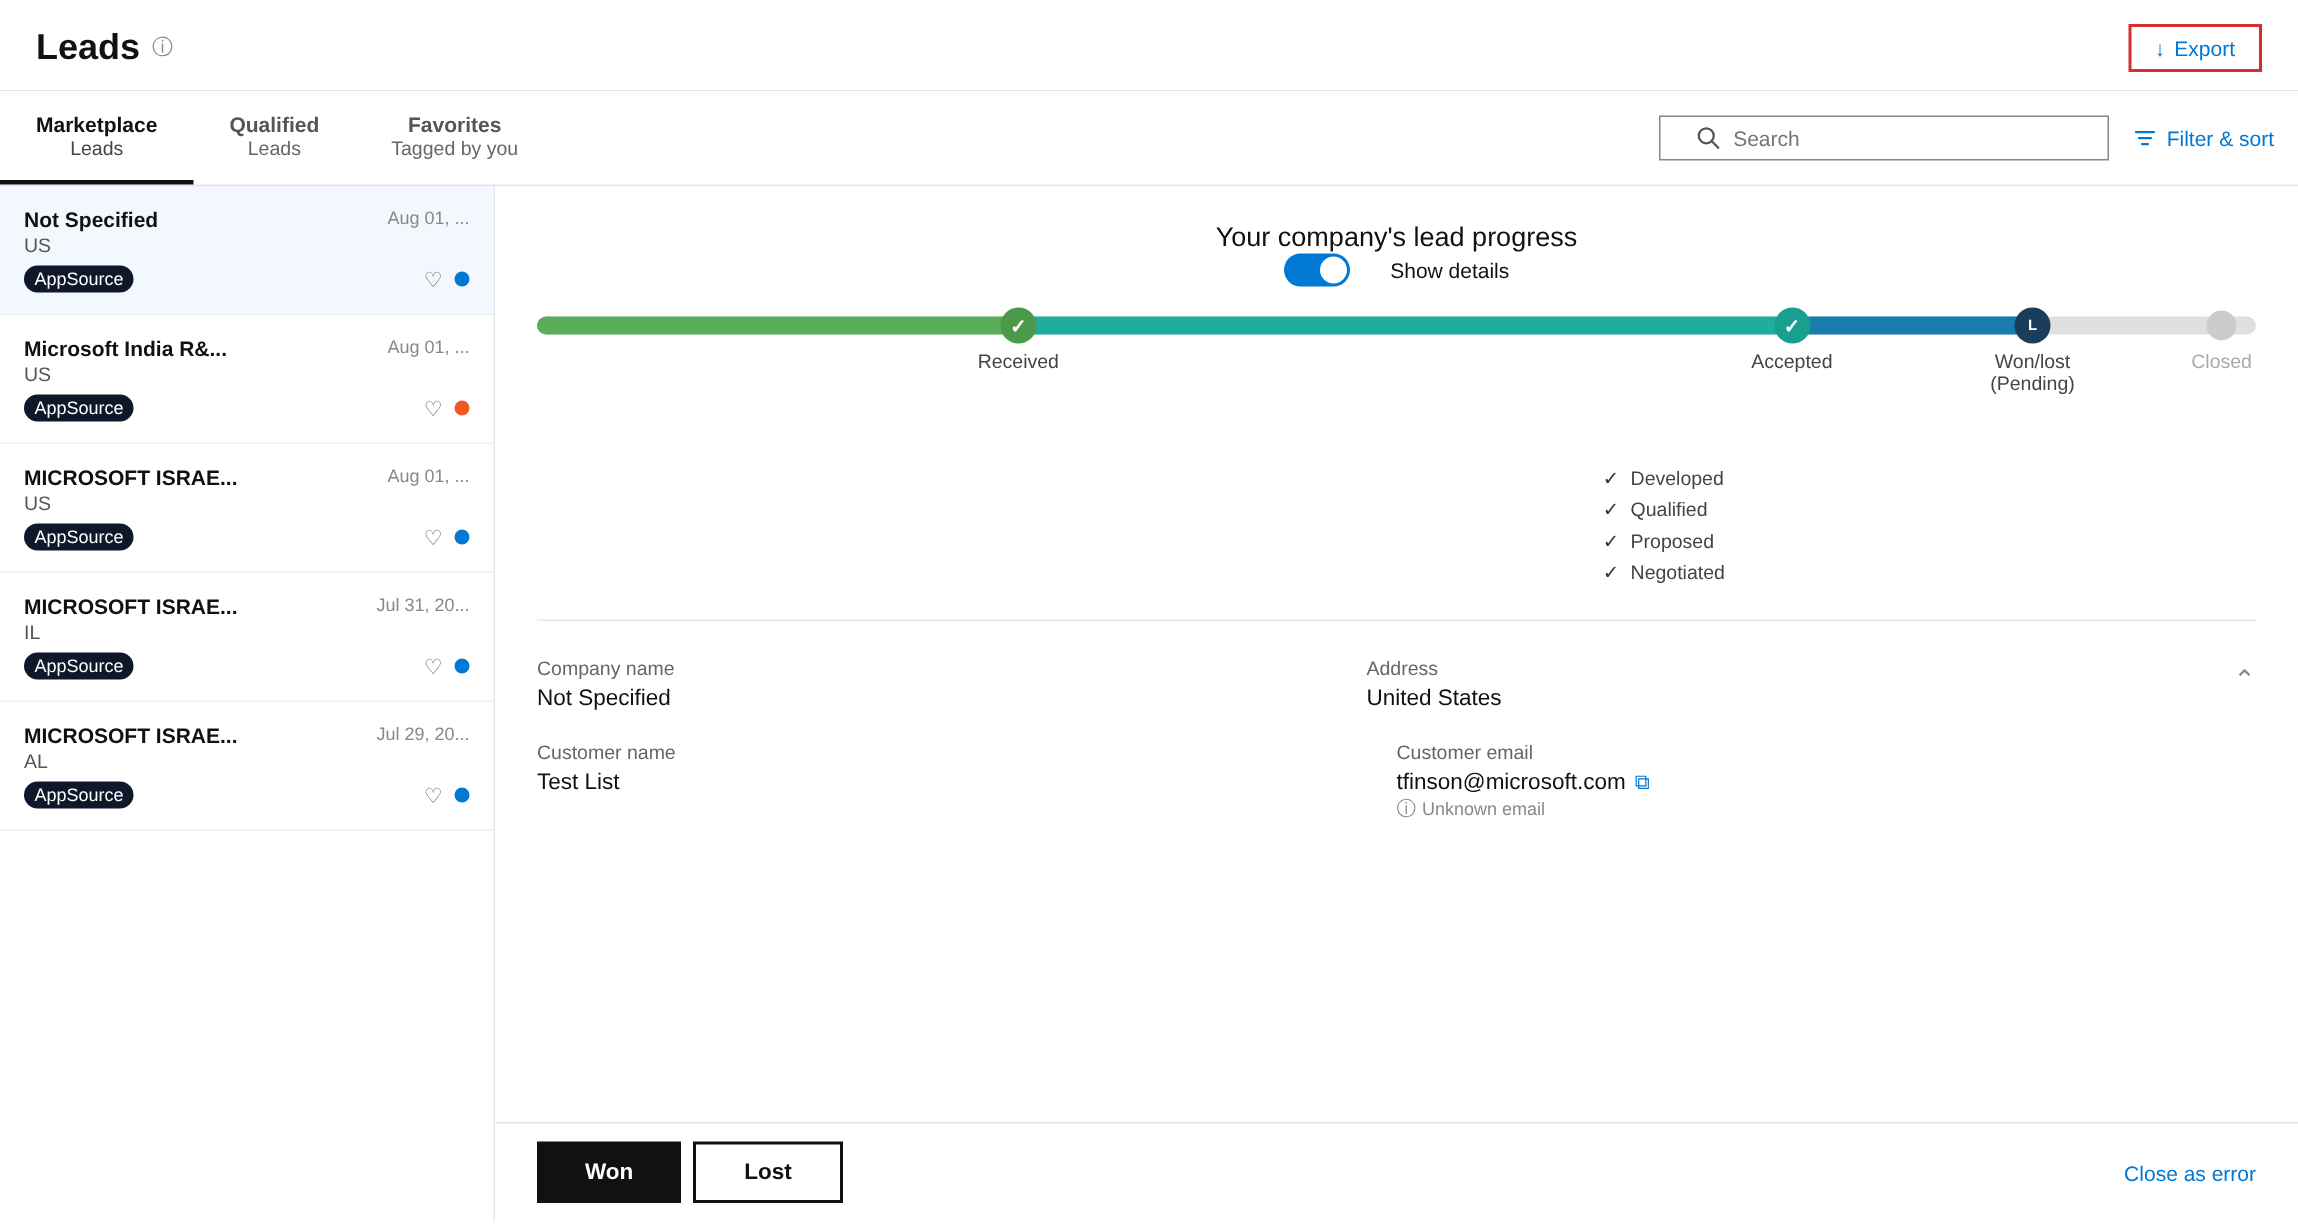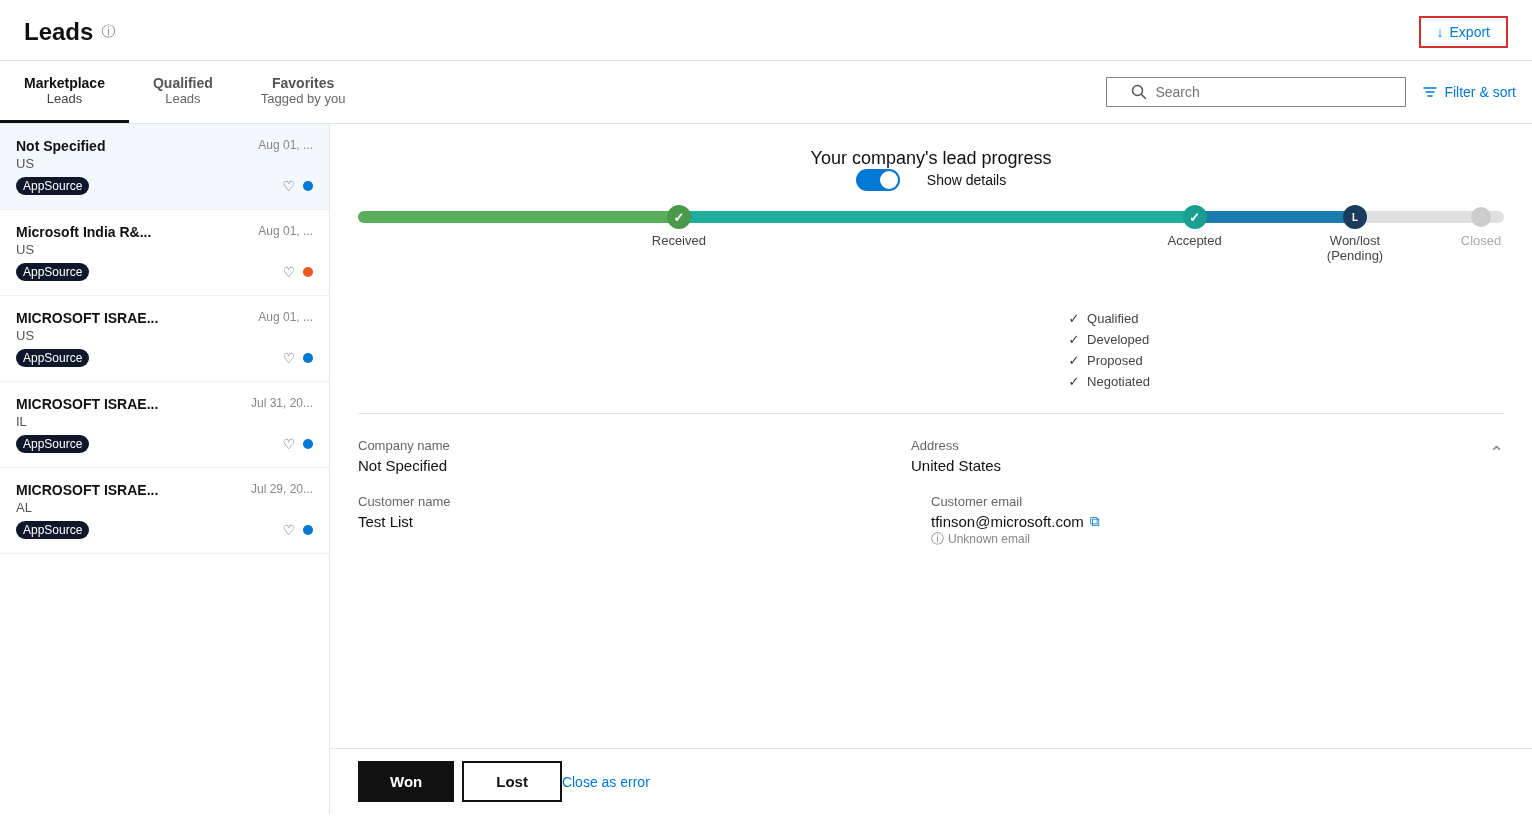--- a/index.html
+++ b/index.html
@@ -141,21 +141,21 @@
     .details-col { flex: 1; }
     .detail-label { font-size: 13px; color: #666; margin-bottom: 4px; }
     .detail-value { font-size: 15px; color: #111; font-weight: 500; }
     .email-copy { display: flex; align-items: center; gap: 6px; }
     .copy-icon { cursor: pointer; color: #0078d4; font-size: 14px; }
     .unknown-email { font-size: 12px; color: #888; display: flex; align-items: center; gap: 4px; }
 
     
     .action-bar {
       position: sticky; bottom: 0; background: #fff;
-      display: flex; justify-content: flex-start; align-items: center;
+      display: flex; justify-content: space-between; align-items: center;
       padding: 12px 28px;
       border-top: 1px solid #e5e5e5;
     }
     .action-buttons { display: flex; gap: 8px; }
     .won-button {
       background: #111; color: #fff; border: none;
       padding: 10px 32px; font-size: 15px; font-weight: 600; cursor: pointer;
     }
     .lost-button {
       background: #fff; color: #111; border: 2px solid #111;
@@ -334,25 +334,25 @@
             <span style="position:absolute; left:28%; transform:translateX(-50%); font-size:13px; color:#444; white-space:nowrap;">Received</span>
             <span style="position:absolute; left:73%; transform:translateX(-50%); font-size:13px; color:#444; white-space:nowrap;">Accepted</span>
             <span style="position:absolute; left:87%; transform:translateX(-50%); font-size:13px; color:#444; white-space:nowrap; text-align:center;">Won/lost<br>(Pending)</span>
             <span style="position:absolute; left:98%; transform:translateX(-50%); font-size:13px; color:#aaa; white-space:nowrap;">Closed</span>
           </div>
         </div>
 
         <div style="margin-left: 62%; margin-top: 30px;">
           <div class="pending-item">
             <span class="check-mark">✓</span>
-            <span>Qualified</span>
+            <span>Developed</span>
           </div>
           <div class="pending-item">
             <span class="check-mark">✓</span>
-            <span>Developed</span>
+            <span>Qualified</span>
           </div>
           <div class="pending-item">
             <span class="check-mark">✓</span>
             <span>Proposed</span>
           </div>
           <div class="pending-item">
             <span class="check-mark">✓</span>
             <span>Negotiated</span>
           </div>
         </div>

